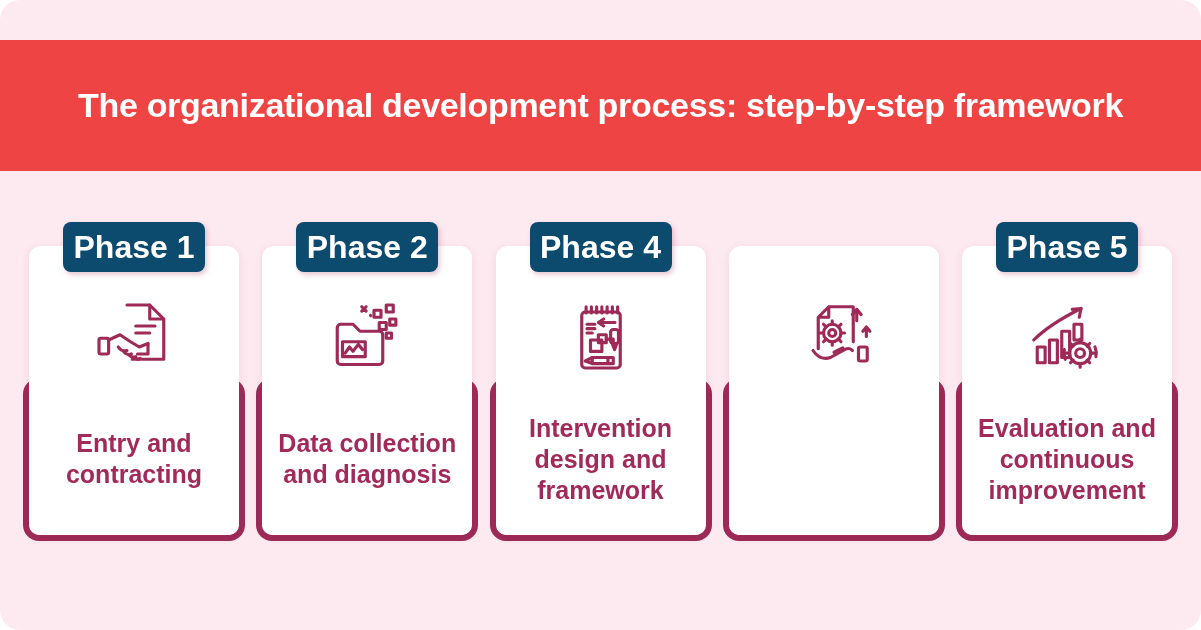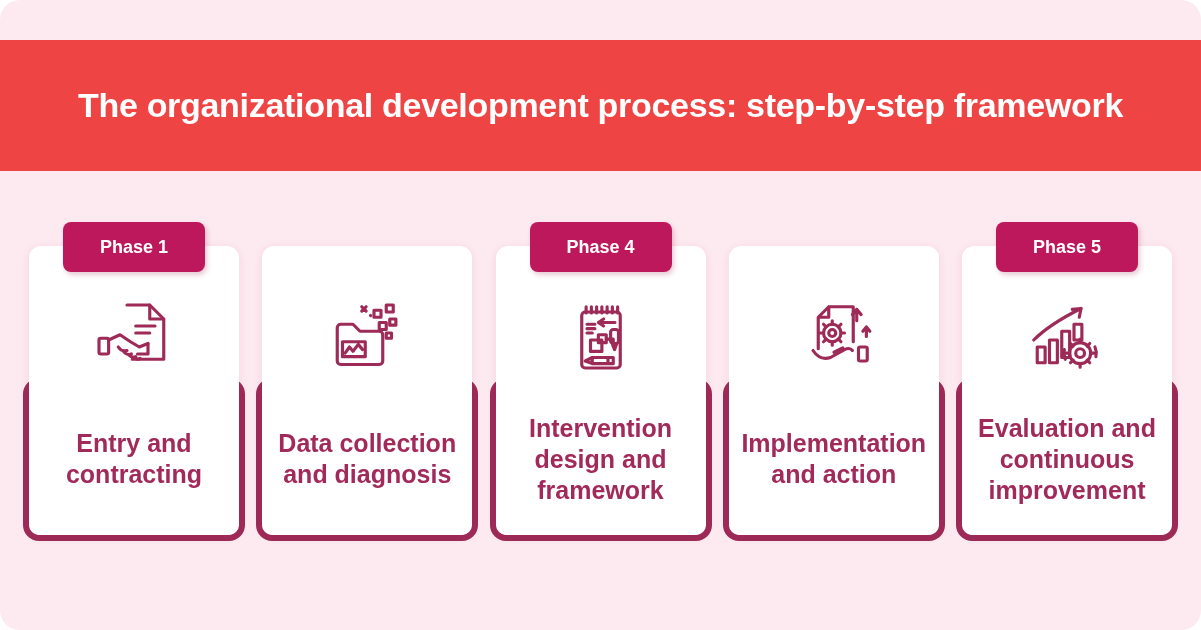--- a/index.html
+++ b/index.html
@@ -49,24 +49,24 @@
     width: 210px; height: 289px;
     background: #ffffff;
     border-radius: 12px;
     box-shadow: 0 2px 8px rgba(158, 42, 88, 0.10);
     z-index: 2;
   }
   .badge {
     position: absolute; top: 0; left: 50%;
     transform: translateX(-50%);
     width: 142px; height: 50px;
-    background: #be185d;
+    background: #0c4a6e;
     border-radius: 8px;
     color: #ffffff;
-    font-size: 18px; font-weight: 700;
+    font-size: 32px; font-weight: 700;
     display: flex; align-items: center; justify-content: center;
     box-shadow: 2px 3px 5px rgba(158, 42, 88, 0.25);
     z-index: 3;
   }
   .icon-wrap {
     position: absolute; left: 0; top: 76px;
     width: 222px; height: 84px;
     display: flex; align-items: center; justify-content: center;
     z-index: 3;
   }
@@ -108,20 +108,21 @@
           <path class="stroke" d="M30 56 q4 6 10 4 M36 61 q4 5 9 3 M42 65 q4 4 8 2 M48 68 q4 3 7 1"></path>
           <path class="stroke" d="M64 52 V64 H52"></path>
         </svg>
       </div>
       <div class="label">Entry and contracting</div>
     </div>
 
     <div class="phase">
       <div class="frame"></div>
       <div class="white-card"></div>
+      <div class="badge">Phase 2</div>
       <div class="icon-wrap">
         <svg viewBox="0 0 96 96">
           <path class="stroke" d="M14 72 V34 a4 4 0 0 1 4 -4 h14 l8 8 h22 a4 4 0 0 1 4 4 v30 a4 4 0 0 1 -4 4 H18 a4 4 0 0 1 -4 -4 z"></path>
           <rect class="stroke" x="20" y="50" width="26" height="17"></rect>
           <path class="stroke" d="M23 63 l5 -7 4 5 6 -8 5 6"></path>
           <rect class="stroke" x="56" y="14" width="8" height="8"></rect>
           <rect class="stroke" x="70" y="8" width="8" height="8"></rect>
           <rect class="stroke" x="62" y="28" width="8" height="8"></rect>
           <rect class="stroke" x="74" y="24" width="7" height="7"></rect>
           <rect class="stroke" x="70" y="40" width="6" height="6"></rect>
@@ -161,21 +162,20 @@
           <circle class="stroke" cx="46" cy="40" r="10"></circle>
           <circle class="stroke" cx="46" cy="40" r="4"></circle>
           <path class="stroke" d="M46 26 v4 M46 50 v4 M32 40 h4 M56 40 h4 M36 30 l3 3 M53 47 l3 3 M56 30 l-3 3 M39 47 l-3 3"></path>
           <path class="stroke" d="M74 26 V13 M69 19 l5 -6 5 6"></path>
           <path class="stroke" d="M85 44 V33 M81 38 l4 -5 4 5"></path>
           <path class="stroke" d="M24 60 q8 12 20 8 l16 -9 q6 -3 9 1"></path>
           <rect class="stroke" x="76" y="56" width="10" height="16" rx="2"></rect>
           <path class="stroke" d="M48 62 l10 -5"></path>
         </svg>
       </div>
-      <div class="label">Implementation and action</div>
     </div>
 
     <div class="phase">
       <div class="frame"></div>
       <div class="white-card"></div>
       <div class="badge">Phase 5</div>
       <div class="icon-wrap">
         <svg viewBox="0 0 96 96">
           <rect class="stroke" x="14" y="56" width="9" height="18"></rect>
           <rect class="stroke" x="28" y="48" width="9" height="26"></rect>

